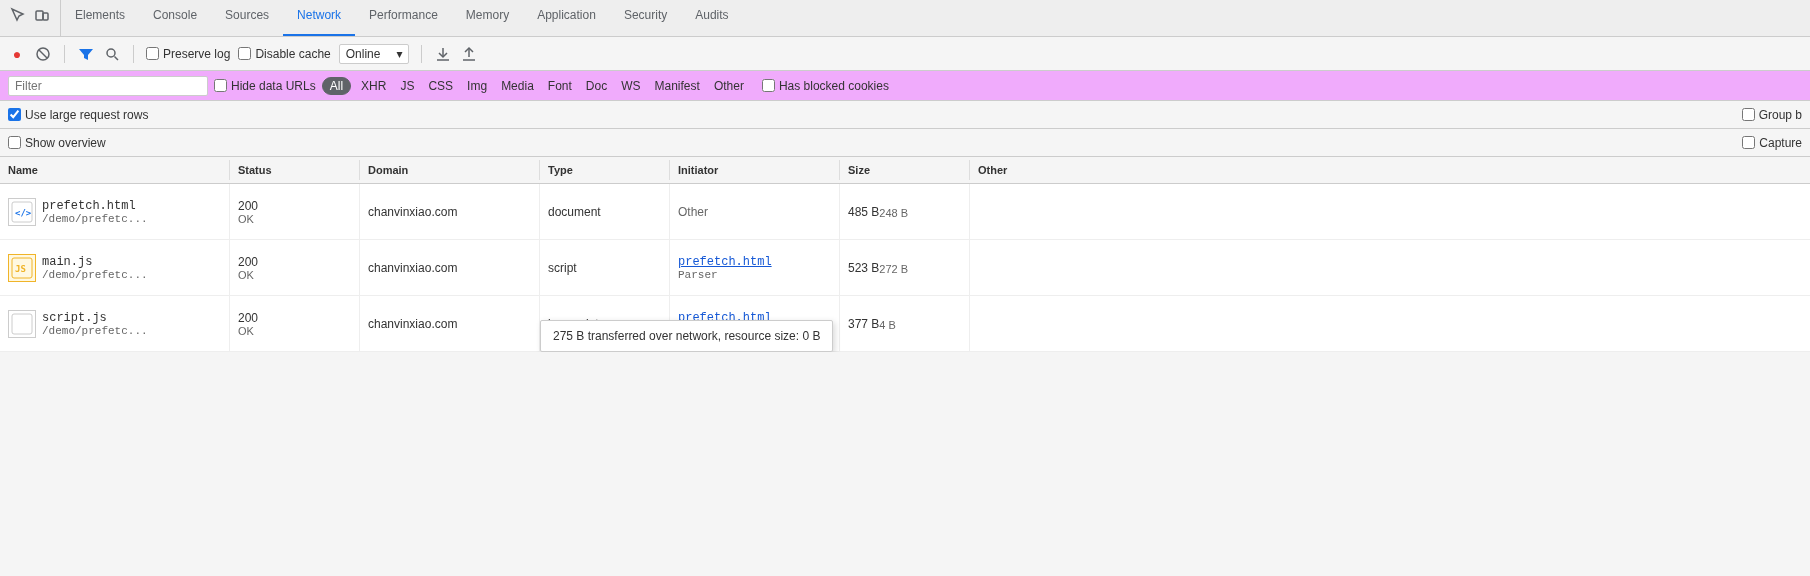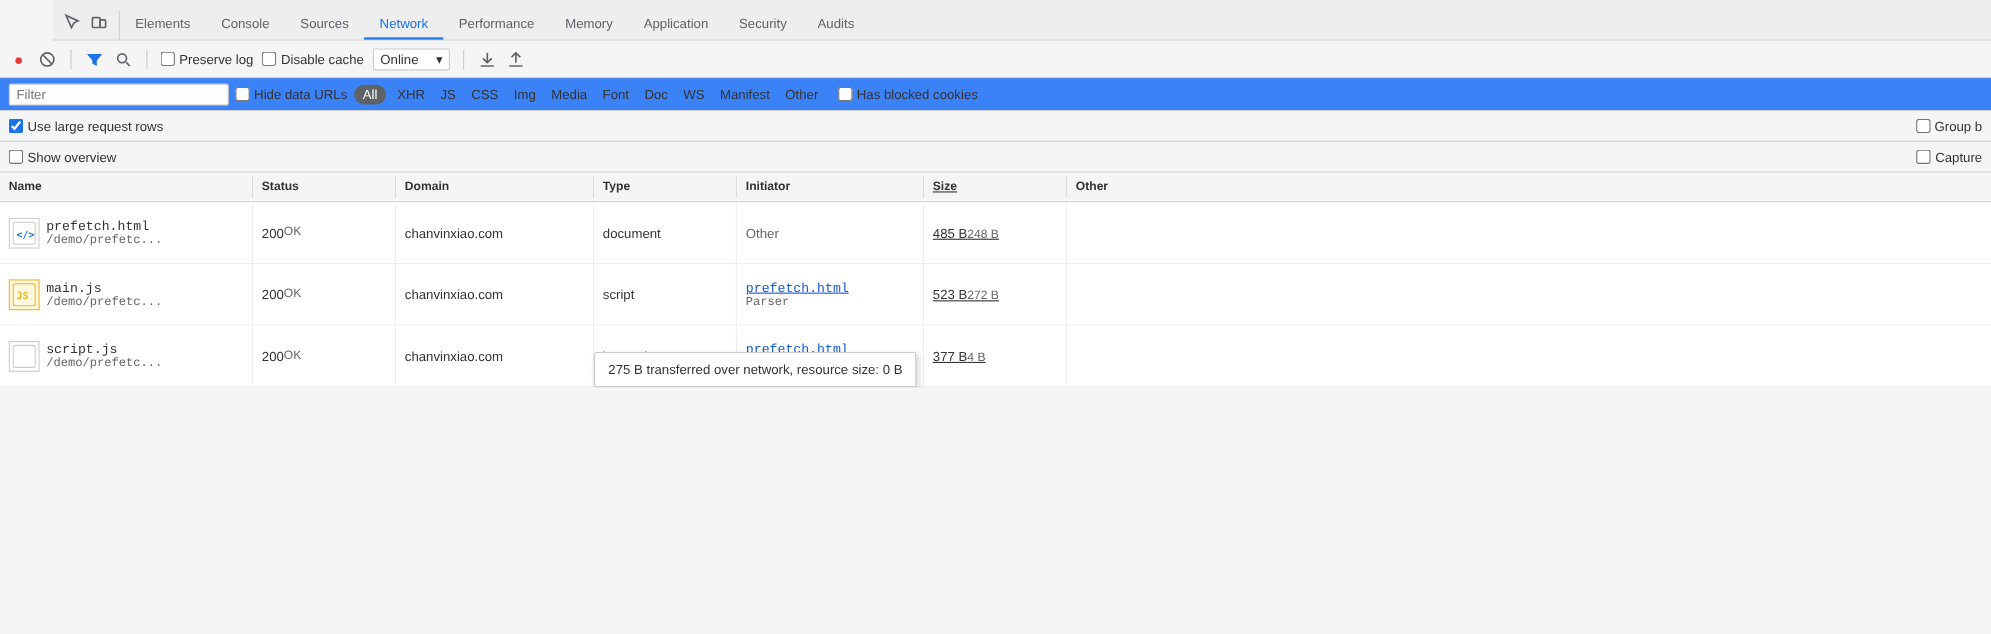--- a/index.html
+++ b/index.html
@@ -1,26 +1,24 @@
 <!DOCTYPE html>
 <html><head>
   <meta charset="utf-8">
   <style>
     * { box-sizing: border-box; margin: 0; padding: 0; }
     body { font-family: -apple-system, 'Helvetica Neue', Arial, sans-serif; font-size: 12px; background: #f5f5f5; color: #333; overflow: hidden; }
 
     
     .devtools-tabs {
       display: flex;
-      align-items: flex-end;
       background: #eee;
       border-bottom: 1px solid #ccc;
       height: 37px;
       padding: 0 4px;
-      margin-left: 48px;
     }
     .devtools-icons {
       display: flex;
       align-items: center;
       gap: 4px;
       padding: 0 8px 6px 4px;
       border-right: 1px solid #ccc;
     }
     .icon-btn {
       width: 20px; height: 20px;
@@ -69,21 +67,21 @@
       padding: 2px 6px;
       background: white;
       font-size: 12px;
       cursor: pointer;
     }
 
     
     .filter-bar {
       display: flex;
       align-items: center;
-      background: #3b82f6;
+      background: #f0abfc;
       border-bottom: 1px solid #ccc;
       padding: 3px 8px;
       height: 30px;
       gap: 6px;
     }
     .filter-input {
       border: 1px solid #ccc;
       border-radius: 2px;
       padding: 2px 6px;
       font-size: 12px;
@@ -161,21 +159,21 @@
       border-right: 1px solid #ddd;
       white-space: nowrap;
       user-select: none;
     }
     .th:last-child { border-right: none; }
     .col-name { width: 230px; min-width: 230px; }
     .col-status { width: 130px; min-width: 130px; }
     .col-domain { width: 180px; min-width: 180px; }
     .col-type { width: 130px; min-width: 130px; }
     .col-initiator { width: 170px; min-width: 170px; }
-    .col-size { width: 130px; min-width: 130px; text-decoration: underline; }
+    .col-size { width: 130px; min-width: 130px; }
     .col-time { flex: 1; }
 
     .table-row {
       display: flex;
       border-bottom: 1px solid #eee;
       background: white;
       cursor: pointer;
       height: 56px;
       align-items: center;
     }
@@ -200,21 +198,21 @@
       font-size: 9px;
       font-weight: bold;
       flex-shrink: 0;
     }
     .file-icon.html { color: #1a73e8; font-size: 11px; }
     .file-icon.js { color: #f0b429; background: #fff8e1; border-color: #f0b429; }
     .file-icon.plain { background: white; }
     .name-stack { display: flex; flex-direction: column; font-family: Liberation Mono, monospace; }
     .name-primary { font-size: 12px; color: #333; }
     .name-secondary { font-size: 11px; color: #666; }
-    .status-stack { display: flex; flex-direction: row; }
+    .status-stack { display: flex; flex-direction: column; }
     .status-200 { font-size: 12px; color: #333; }
     .status-ok { font-size: 11px; color: #666; }
     .initiator-link { color: #1558d6; text-decoration: underline; cursor: pointer; }
     .initiator-sub { color: #666; font-size: 11px; }
     .size-stack { display: flex; flex-direction: row; align-items: flex-end; width: 100%; }
     .size-primary { font-size: 12px; color: #333; }
     .size-secondary { font-size: 11px; color: #666; }
 
     
     .tooltip {

